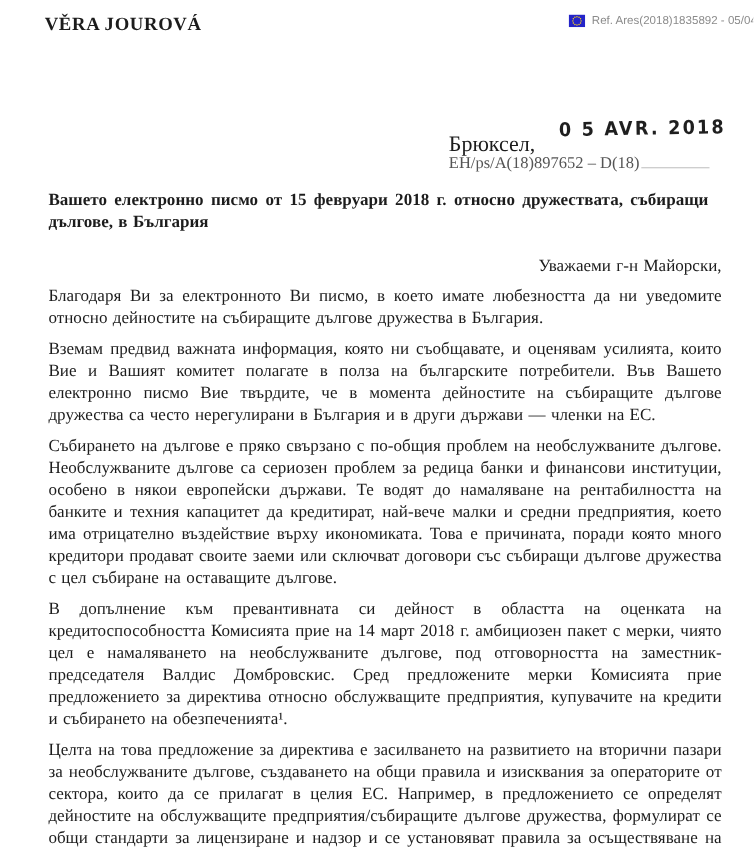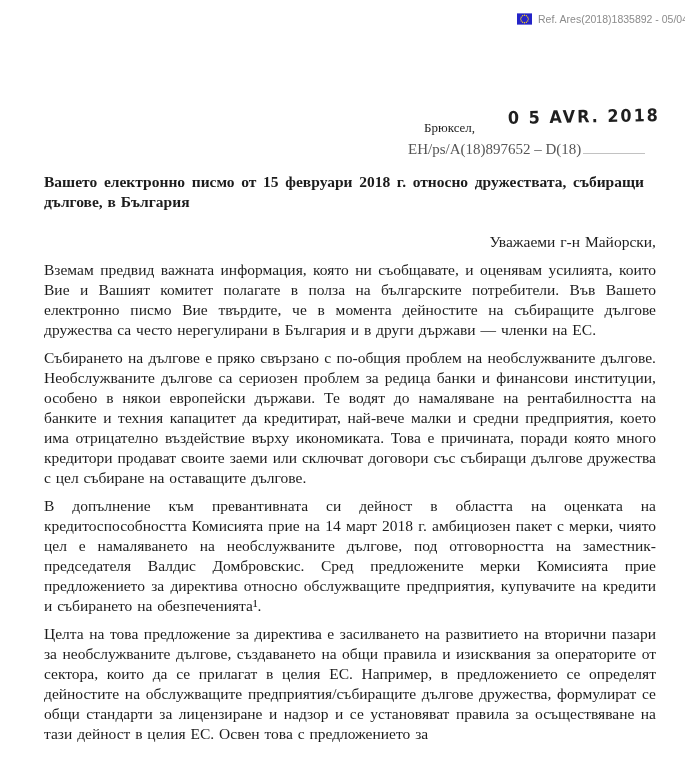--- a/index.html
+++ b/index.html
@@ -57,22 +57,21 @@
     font-family: "Liberation Sans", sans-serif;
     font-size: 10.5px;
     color: #8b8b8b;
   }
 
   
   .city {
     position: absolute;
     left: 408px;
     top: 120px;
-    font-size: 13px;
-    margin-left: 16px;
+    font-size: 20px;
   }
   .date-stamp {
     position: absolute;
     left: 508px;
     top: 107px;
     font-family: "DejaVu Sans", sans-serif;
     font-weight: 700;
     font-size: 16px;
     letter-spacing: 2px;
     color: #1f1f1f;
@@ -118,20 +117,21 @@
   .para {
     margin: 0 0 8px 0;
   }
 </style>
 </head>
 <body>
 
 <div class="page">
 
   <div class="sender-block">
+    <div class="sender-name">VĚRA JOUROVÁ</div>
   </div>
 
   <div class="ares-block">
     <span class="eu-flag">
       <svg width="15" height="12" viewBox="0 0 16 12" xmlns="http://www.w3.org/2000/svg">
         <rect width="16" height="12" fill="#2424c8"></rect>
         <g fill="#ffd617">
           <circle cx="8" cy="2" r="0.7"></circle>
             <circle cx="10" cy="2.54" r="0.7"></circle>
           <circle cx="11.46" cy="4" r="0.7"></circle>
@@ -153,20 +153,21 @@
   <div class="city">Брюксел,</div>
   <div class="date-stamp">0 5 AVR. 2018</div>
   <div class="refcode">
     <span>EH/ps/A(18)897652 – D(18)</span><span class="ref-underline"></span>
   </div>
 
   <div class="letter-body">
     <p class="subject">Вашето електронно писмо от 15 февруари 2018 г. относно дружествата, събиращи дългове, в България</p>
     <p class="salutation">Уважаеми г-н Майорски,</p>
     <div>
+        <p class="para">Благодаря Ви за електронното Ви писмо, в което имате любезността да ни уведомите относно дейностите на събиращите дългове дружества в България.</p>
         <p class="para">Вземам предвид важната информация, която ни съобщавате, и оценявам усилията, които Вие и Вашият комитет полагате в полза на българските потребители. Във Вашето електронно писмо Вие твърдите, че в момента дейностите на събиращите дългове дружества са често нерегулирани в България и в други държави — членки на ЕС.</p>
         <p class="para">Събирането на дългове е пряко свързано с по-общия проблем на необслужваните дългове. Необслужваните дългове са сериозен проблем за редица банки и финансови институции, особено в някои европейски държави. Те водят до намаляване на рентабилността на банките и техния капацитет да кредитират, най-вече малки и средни предприятия, което има отрицателно въздействие върху икономиката. Това е причината, поради която много кредитори продават своите заеми или сключват договори със събиращи дългове дружества с цел събиране на оставащите дългове.</p>
         <p class="para">В допълнение към превантивната си дейност в областта на оценката на кредитоспособността Комисията прие на 14 март 2018 г. амбициозен пакет с мерки, чиято цел е намаляването на необслужваните дългове, под отговорността на заместник-председателя Валдис Домбровскис. Сред предложените мерки Комисията прие предложението за директива относно обслужващите предприятия, купувачите на кредити и събирането на обезпеченията¹.</p>
         <p class="para">Целта на това предложение за директива е засилването на развитието на вторични пазари за необслужваните дългове, създаването на общи правила и изисквания за операторите от сектора, които да се прилагат в целия ЕС. Например, в предложението се определят дейностите на обслужващите предприятия/събиращите дългове дружества, формулират се общи стандарти за лицензиране и надзор и се установяват правила за осъществяване на тази дейност в целия ЕС. Освен това с предложението за</p>
       </div>
   </div>
 
 </div>
 
 </body></html>

